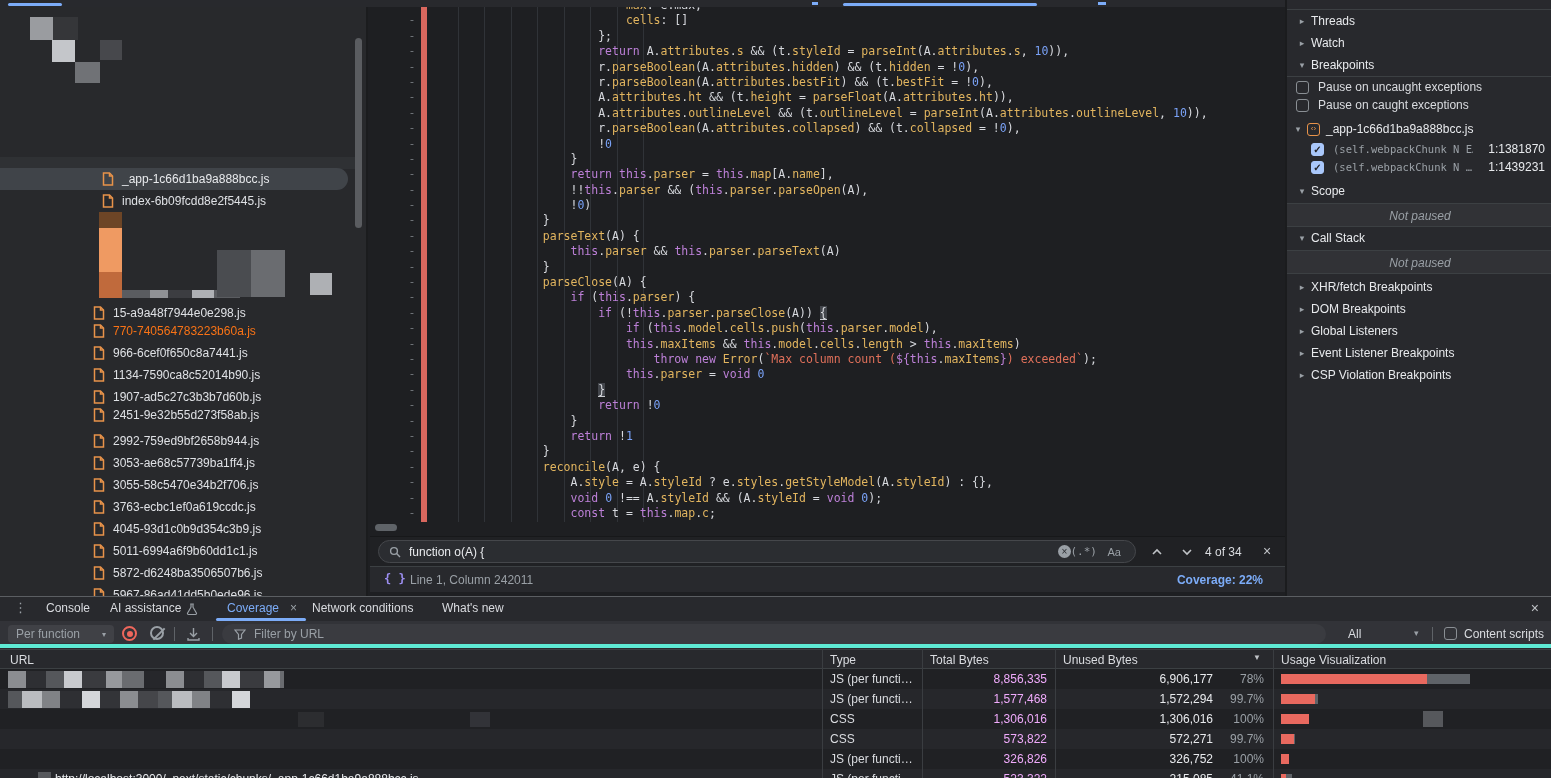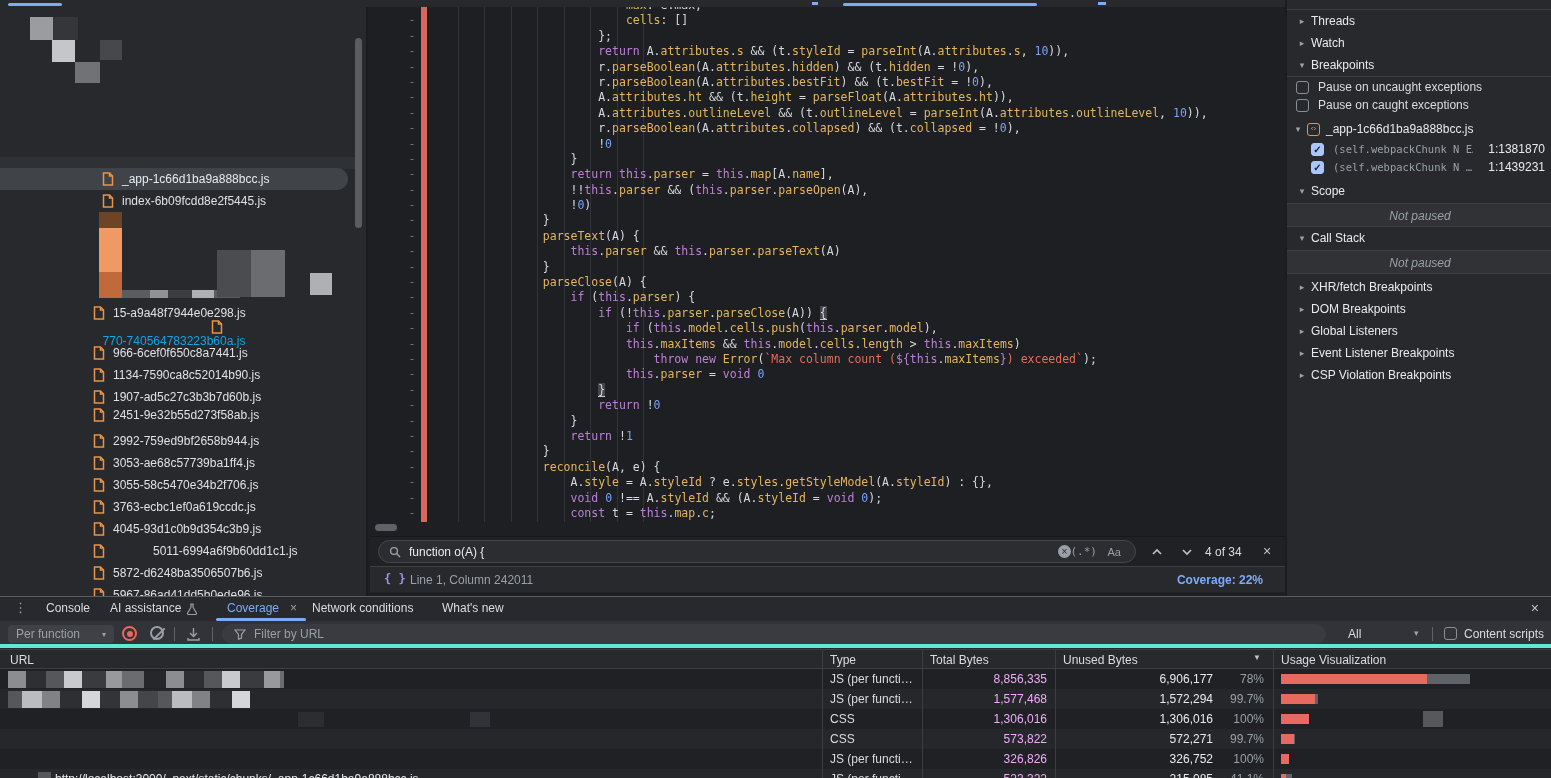--- a/index.html
+++ b/index.html
@@ -161,21 +161,21 @@
     <div id="nav-files">
         <div style="position: absolute; left: 0px; top: 291px; width: 348px; height: 22px; display: flex; align-items: flex-end; color: rgb(223, 225, 229); white-space: nowrap;">
           <span class="doc-ic" style="margin-left: 93px;">
             <svg width="12" height="14" viewBox="0 0 12 14">
               <path d="M1.5 1h6l3 3v9h-9z" fill="none" stroke="#e8934a" stroke-width="1.5"></path>
               <path d="M7.5 1v3h3" fill="none" stroke="#e8934a" stroke-width="1.5"></path>
             </svg>
           </span>
           <span>15-a9a48f7944e0e298.js</span>
         </div>
-        <div style="position: absolute; left: 0px; top: 313px; width: 348px; height: 22px; display: flex; align-items: center; color: #0ea5e9; white-space: nowrap; flex-direction: column;">
+        <div style="position: absolute; left: 0px; top: 313px; width: 348px; height: 22px; display: flex; align-items: center; color: #f97316; white-space: nowrap;">
           <span class="doc-ic" style="margin-left: 93px;">
             <svg width="12" height="14" viewBox="0 0 12 14">
               <path d="M1.5 1h6l3 3v9h-9z" fill="none" stroke="#e8934a" stroke-width="1.5"></path>
               <path d="M7.5 1v3h3" fill="none" stroke="#e8934a" stroke-width="1.5"></path>
             </svg>
           </span>
           <span>770-740564783223b60a.js</span>
         </div>
         <div style="position: absolute; left: 0px; top: 335px; width: 348px; height: 22px; display: flex; align-items: center; color: rgb(223, 225, 229); white-space: nowrap;">
           <span class="doc-ic" style="margin-left: 93px;">
@@ -251,21 +251,21 @@
         </div>
         <div style="position: absolute; left: 0px; top: 511px; width: 348px; height: 22px; display: flex; align-items: center; color: rgb(223, 225, 229); white-space: nowrap;">
           <span class="doc-ic" style="margin-left: 93px;">
             <svg width="12" height="14" viewBox="0 0 12 14">
               <path d="M1.5 1h6l3 3v9h-9z" fill="none" stroke="#e8934a" stroke-width="1.5"></path>
               <path d="M7.5 1v3h3" fill="none" stroke="#e8934a" stroke-width="1.5"></path>
             </svg>
           </span>
           <span>4045-93d1c0b9d354c3b9.js</span>
         </div>
-        <div style="position: absolute; left: 0px; top: 533px; width: 348px; height: 22px; display: flex; align-items: center; color: rgb(223, 225, 229); white-space: nowrap; gap: 40px;">
+        <div style="position: absolute; left: 0px; top: 533px; width: 348px; height: 22px; display: flex; align-items: center; color: rgb(223, 225, 229); white-space: nowrap;">
           <span class="doc-ic" style="margin-left: 93px;">
             <svg width="12" height="14" viewBox="0 0 12 14">
               <path d="M1.5 1h6l3 3v9h-9z" fill="none" stroke="#e8934a" stroke-width="1.5"></path>
               <path d="M7.5 1v3h3" fill="none" stroke="#e8934a" stroke-width="1.5"></path>
             </svg>
           </span>
           <span>5011-6994a6f9b60dd1c1.js</span>
         </div>
         <div style="position: absolute; left: 0px; top: 555px; width: 348px; height: 22px; display: flex; align-items: center; color: rgb(223, 225, 229); white-space: nowrap;">
           <span class="doc-ic" style="margin-left: 93px;">

